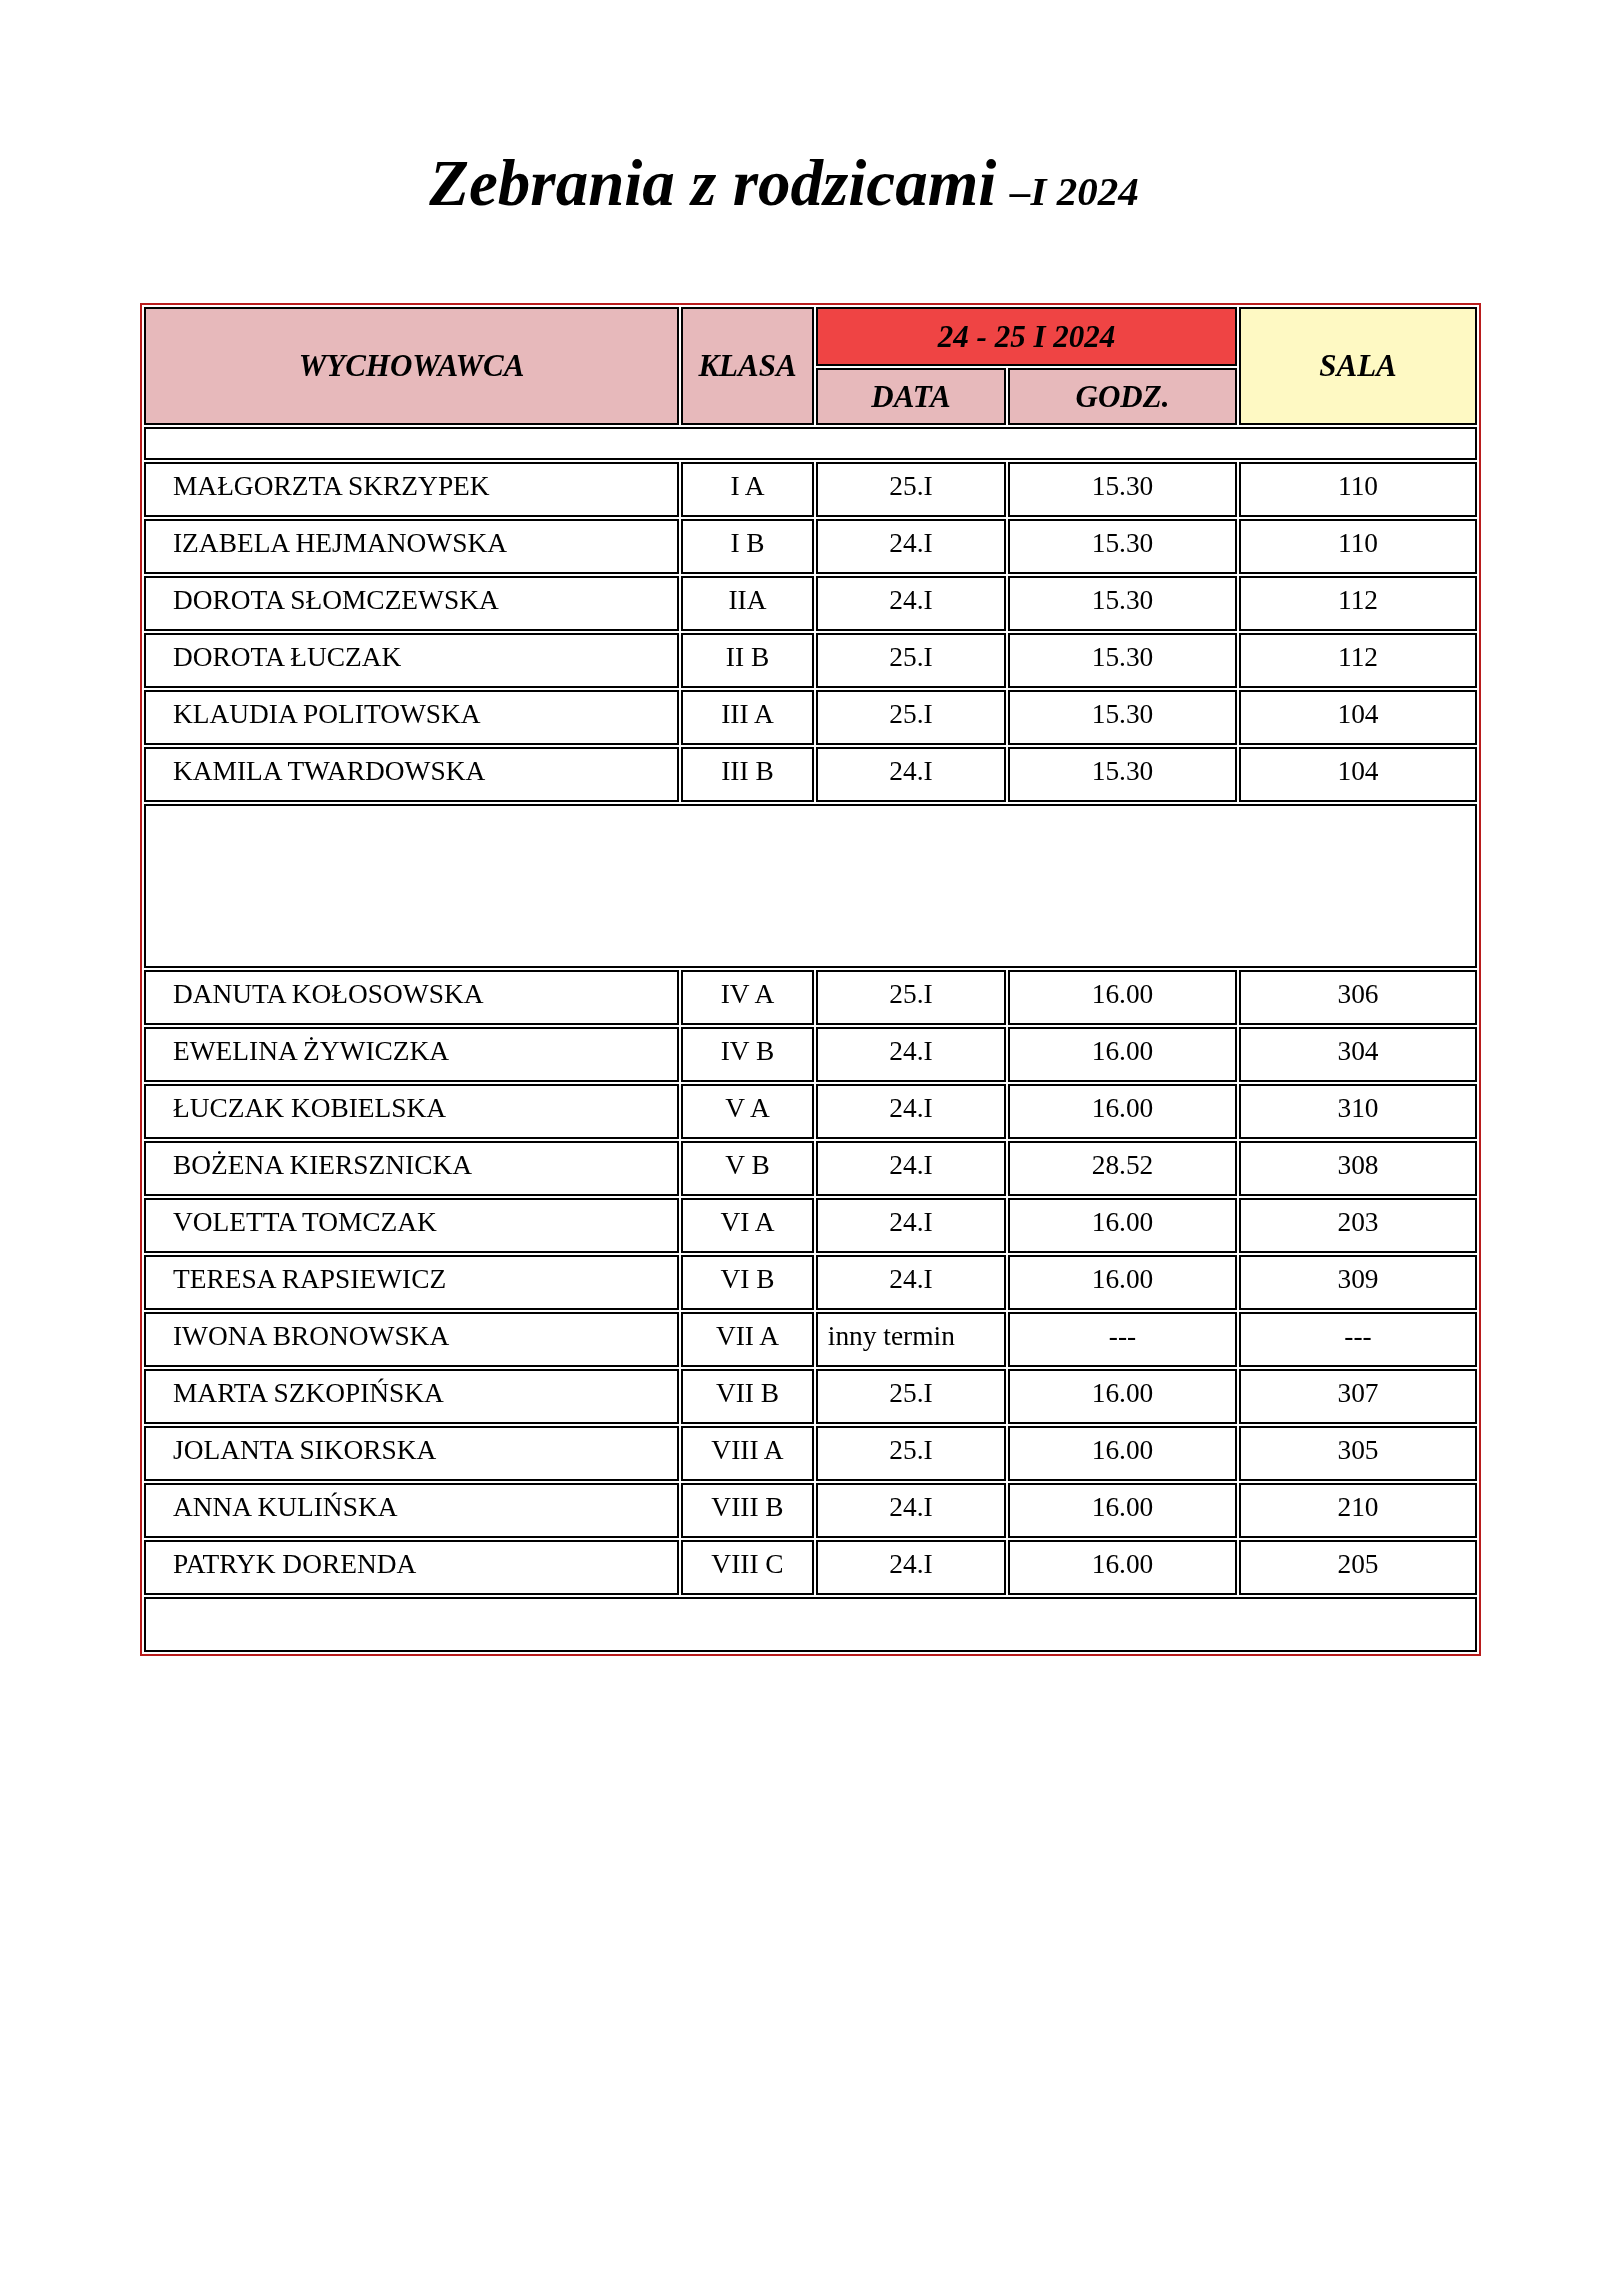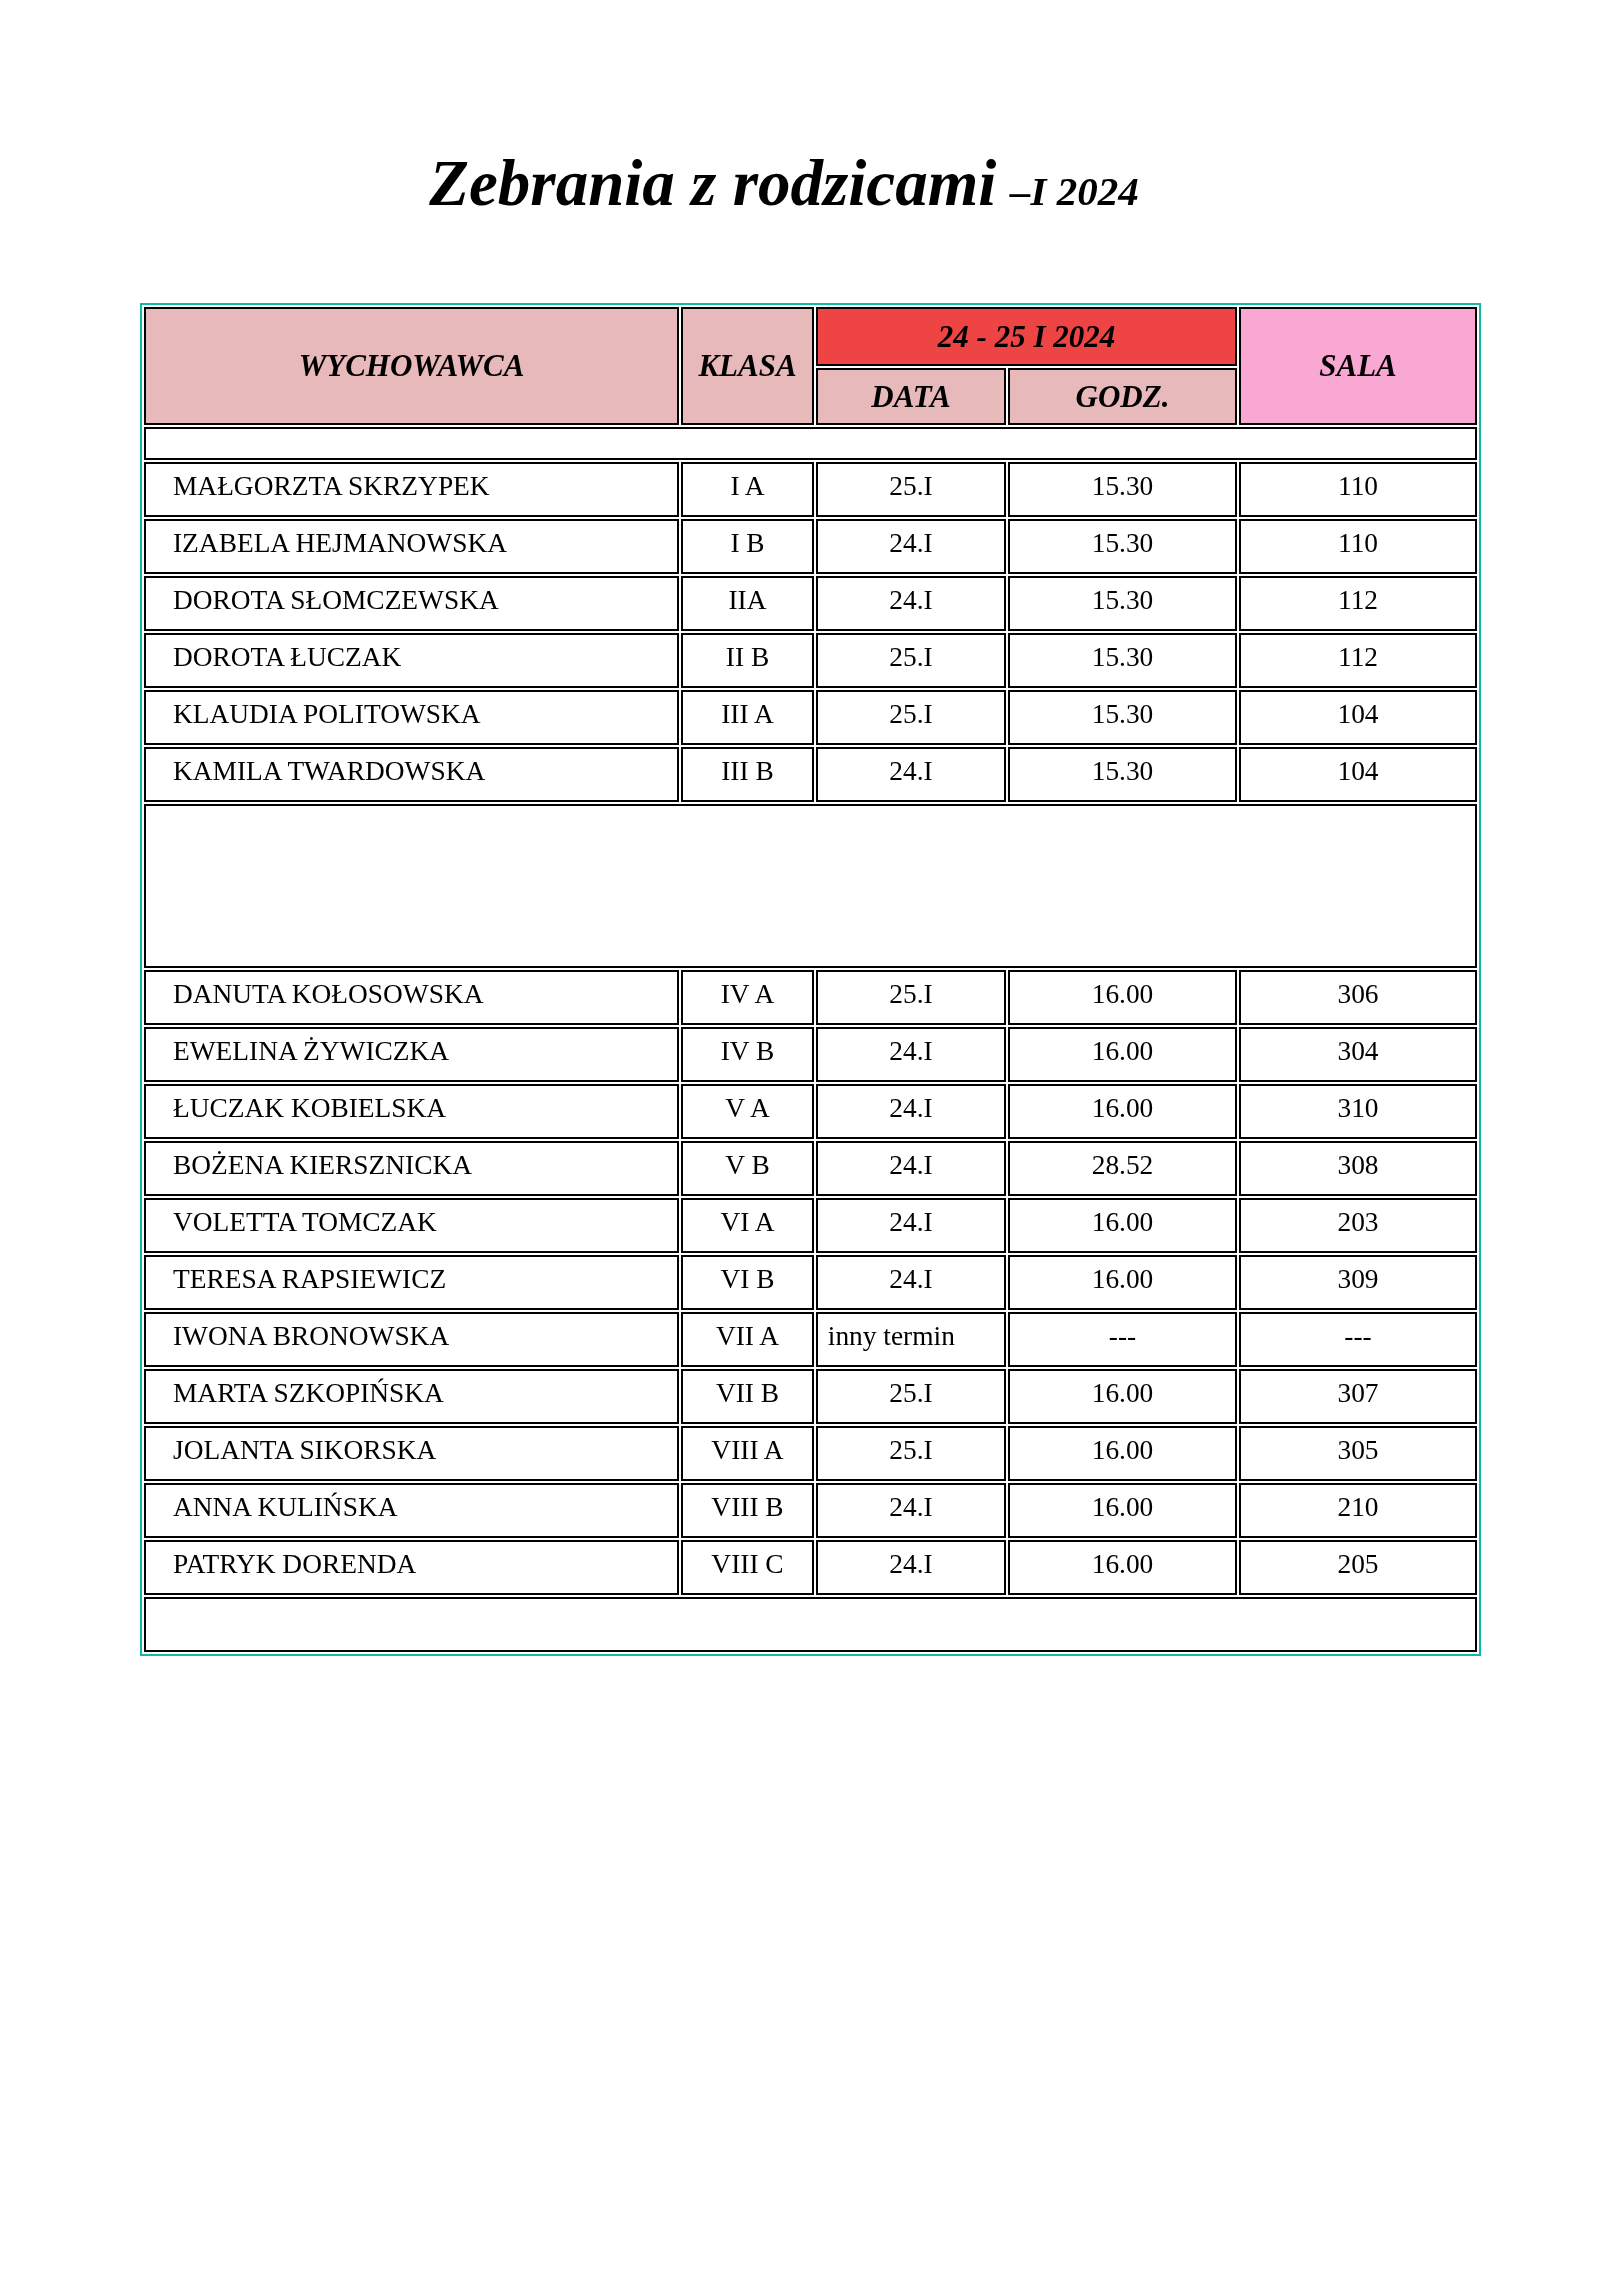--- a/index.html
+++ b/index.html
@@ -37,21 +37,21 @@
     font-size: 41px;
     margin-left: 13.7px;
   }
   
   table.schedule {
     margin: 86px 0 0 140px;
     width: 1341px;
     table-layout: fixed;
     border-collapse: separate;
     border-spacing: 2.9px;
-    border: 2px solid #14b8a6;
+    border: 2px solid #b91c1c;
     background: #ffffff;
   }
   col.c-wych { width: 535px; }
   col.c-klasa { width: 133px; }
   col.c-data { width: 190px; }
   col.c-godz { width: 229px; }
   col.c-sala { width: 238px; }
 
   th, td {
     border: 2px solid #000;
@@ -108,21 +108,21 @@
       <col class="c-klasa">
       <col class="c-data">
       <col class="c-godz">
       <col class="c-sala">
     </colgroup>
     <thead>
       <tr class="hdr-top">
         <th rowspan="2" style="background: rgb(231, 185, 187);">WYCHOWAWCA</th>
         <th rowspan="2" style="background: rgb(231, 185, 187);">KLASA</th>
         <th colspan="2" style="background: #ef4444;">24 - 25 I 2024</th>
-        <th rowspan="2" style="background: #f9a8d4;">SALA</th>
+        <th rowspan="2" style="background: #fef9c3;">SALA</th>
       </tr>
       <tr class="hdr-sub">
         <th style="background: rgb(231, 185, 187);">DATA</th>
         <th style="background: rgb(231, 185, 187); margin-top: 32px;">GODZ.</th>
       </tr>
     </thead>
     <tbody id="tbody">
         <tr class="spacer thin">
           <td colspan="5"></td>
         </tr>

